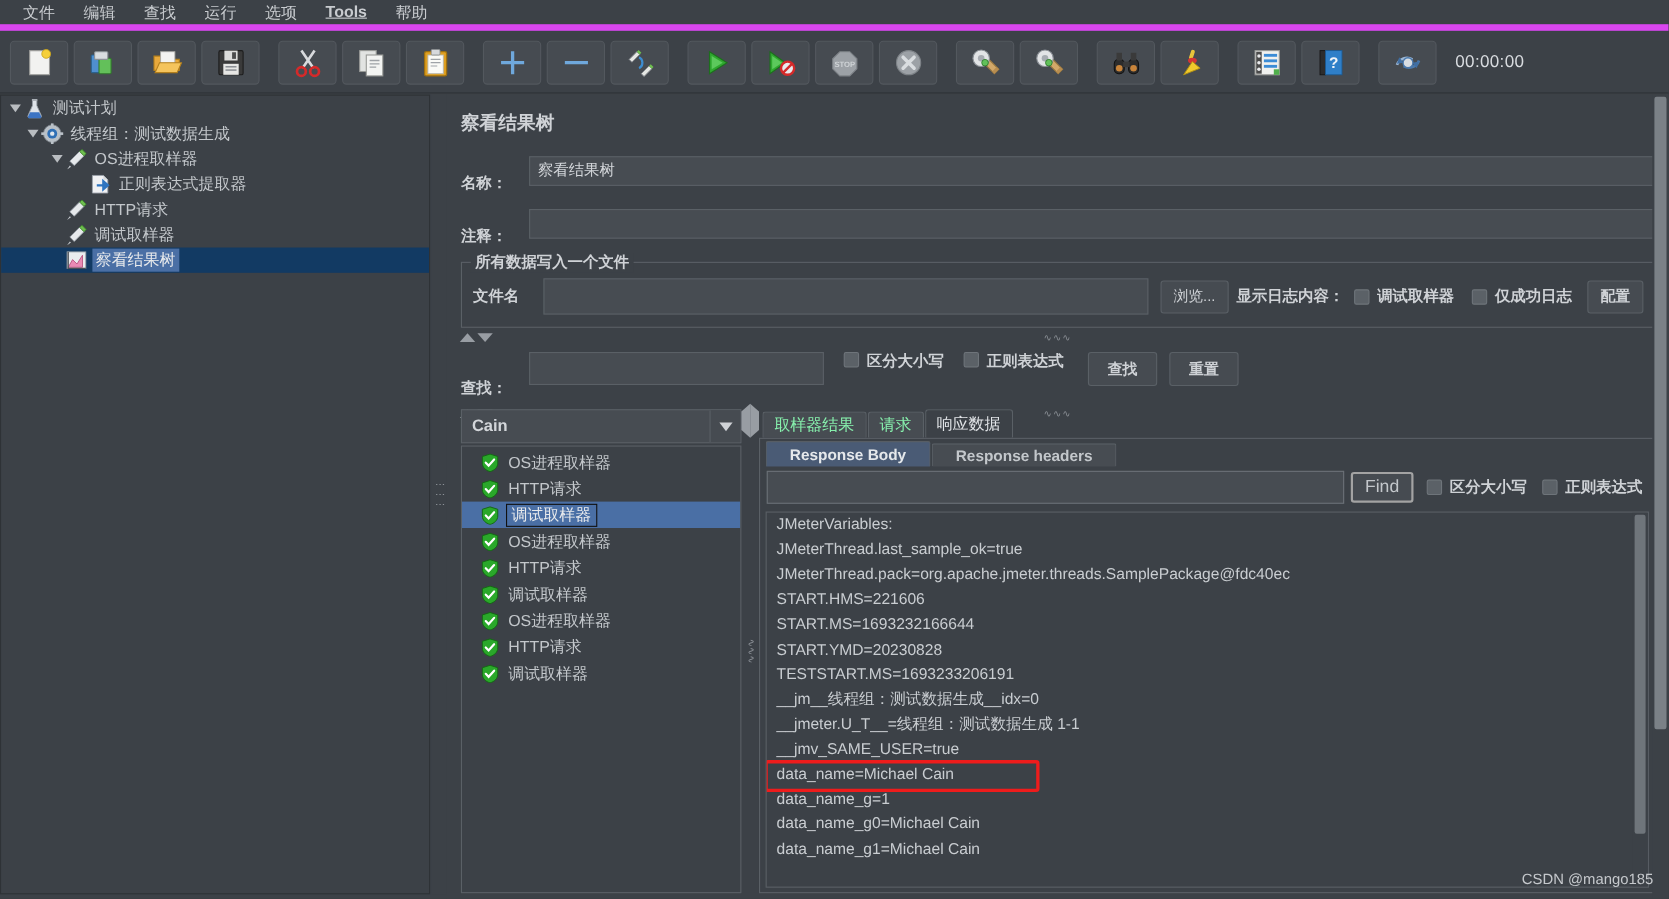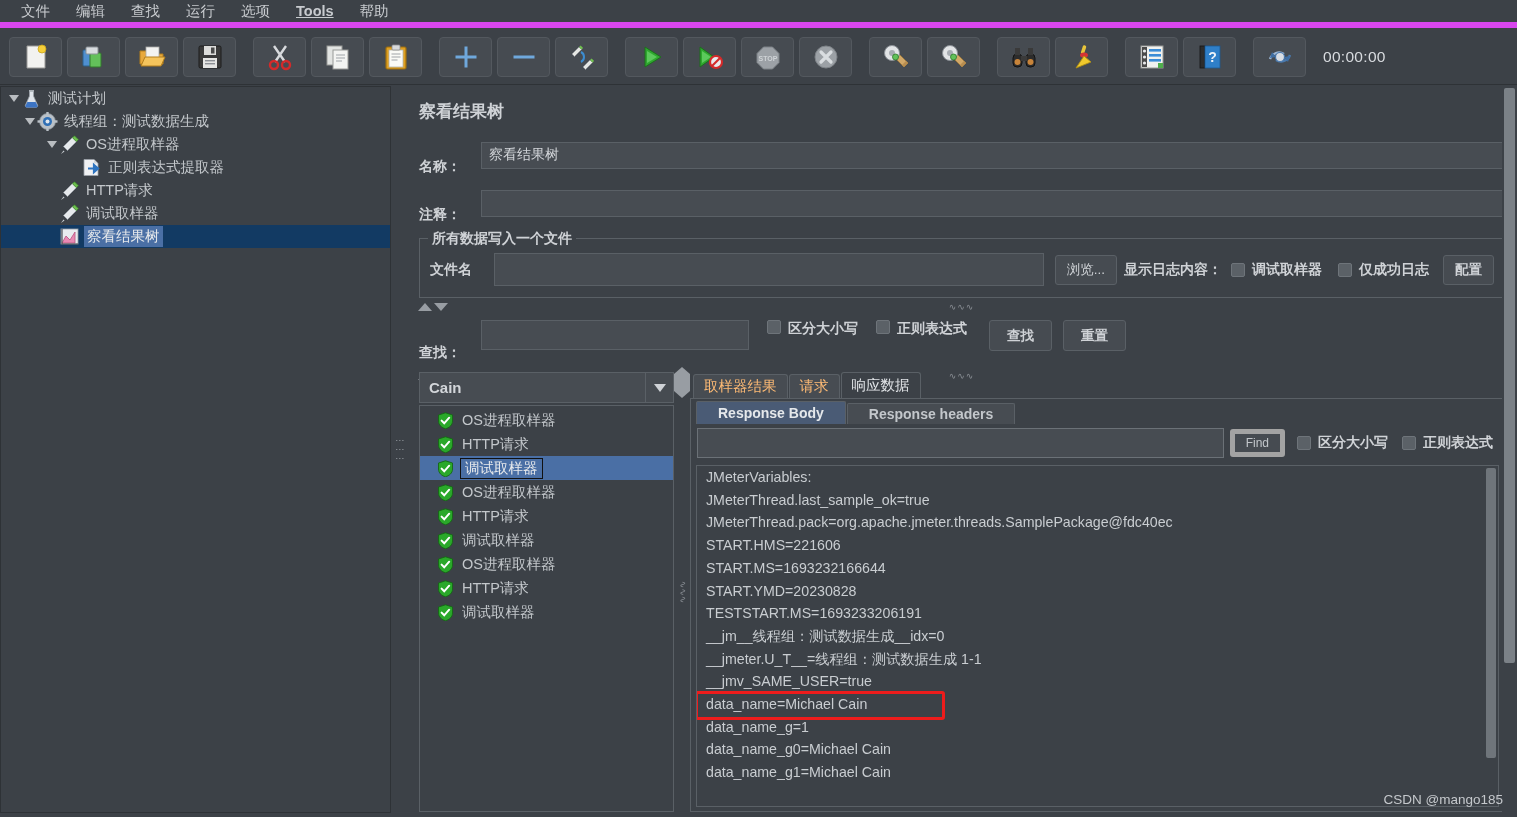--- a/index.html
+++ b/index.html
@@ -316,21 +316,21 @@
     display: flex; align-items: flex-end;
     height: 26px;
     padding-left: 3px;
   }
   .tab {
     height: 24px;
     background: #474c52;
     border: 1px solid #5a6066;
     border-bottom: none;
     border-radius: 3px 3px 0 0;
-    color: #fdba74;
+    color: #86efac;
     font-size: 14.5px;
     padding: 0 10px;
     display: flex; align-items: center;
     margin-right: 1px;
     cursor: default;
   }
   .tab.active {
     background: #3c4147;
     color: #e2e5e8;
     height: 26px;
@@ -378,24 +378,24 @@
     background: #474c52;
     border: 1px solid #6b7177;
     color: #d3d6da;
     font-size: 14px;
     padding: 0 6px;
     outline: none;
     font-family: "Liberation Sans", sans-serif;
   }
   .find-btn {
     background: #464b51;
-    border: 5px solid #a3a3a3;
+    border: 2px solid #a3a3a3;
     border-radius: 3px;
     color: #c3c7cb;
-    font-size: 12px;
+    font-size: 16px;
     height: 28px;
     padding: 0 11px;
     margin-left: 6px;
     cursor: default;
     font-family: "Liberation Sans", sans-serif;
   }
   .body-area {
     flex: 1;
     margin: 3px 4px 4px 5px;
     border: 1px solid #5a6066;

